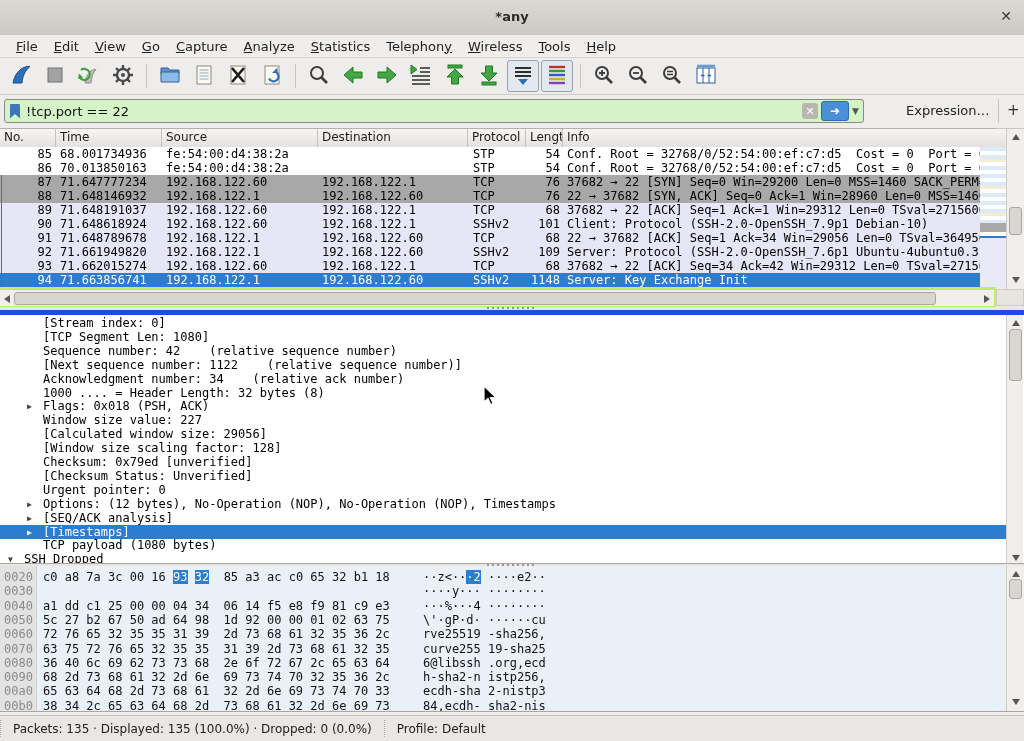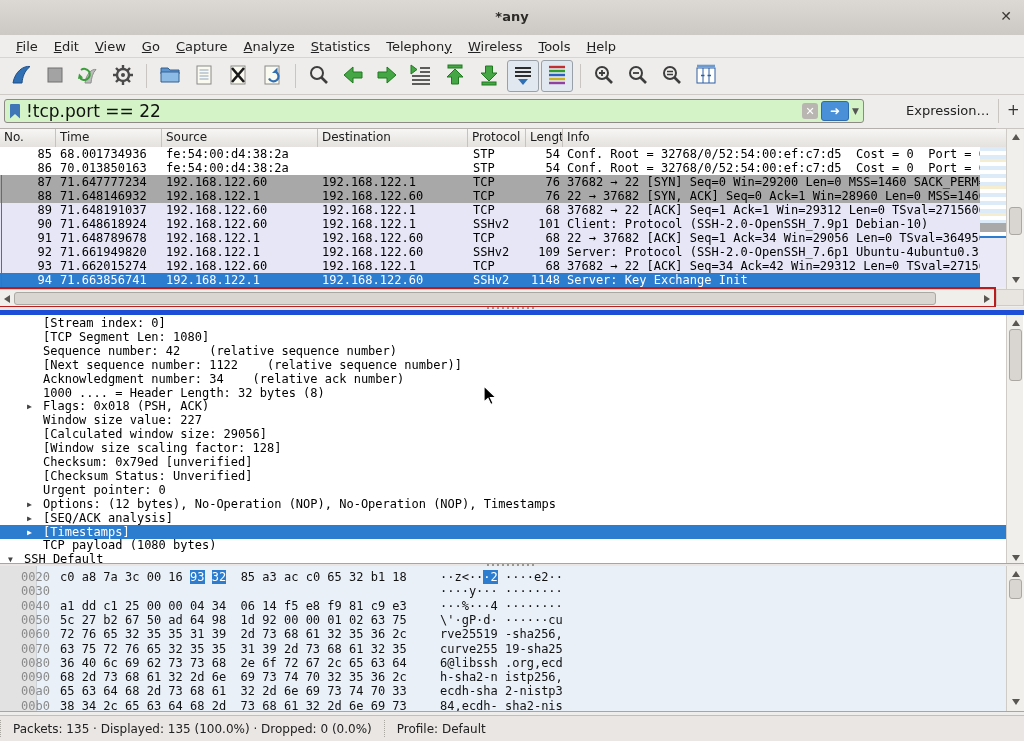--- a/index.html
+++ b/index.html
@@ -21,31 +21,31 @@
   .tbtn{width:30px;height:30px;display:flex;align-items:center;justify-content:center;margin:0 1px;border:1px solid transparent;border-radius:3px;}
   .tbtn.pressed{background:#e2e8f0;border:1px solid #9aa0a8;}
   .tsep{width:1px;height:24px;background:#c9c6c2;margin:0 6px;}
   
   .filterbar{position:absolute;left:0;top:95px;width:1024px;height:33px;background:#efedeb;
     border-bottom:1px solid #c9c6c2;}
   .filterinput{position:absolute;left:4px;top:4px;width:858px;height:22px;background:var(--filter_valid_bg,#d4f3c6);
     border:1px solid #8d8a86;border-radius:3px;display:flex;align-items:center;}
   .fbookmark{width:10px;height:15px;background:#3f76b8;margin:0 6px 0 5px;border-radius:1px;
     clip-path:polygon(0 0,100% 0,100% 100%,50% 70%,0 100%);}
-  .ftext{font-size:17px;color:#111;white-space:pre;flex:1;}
+  .ftext{font-size:13px;color:#111;white-space:pre;flex:1;}
   .fclear{width:16px;height:16px;background:#b9b6b2;color:#fff;border-radius:3px;font-size:11px;
     display:flex;align-items:center;justify-content:center;margin-right:3px;}
   .fapply{width:26px;height:18px;background:#4a90d9;color:#fff;border:1px solid #2f6cab;border-radius:3px;
     font-size:12px;display:flex;align-items:center;justify-content:center;margin-right:3px;}
   .fcaret{font-size:9px;color:#555;margin-right:4px;}
   .fexpr{position:absolute;left:906px;top:8px;color:#222;}
   .fsep{position:absolute;left:998px;top:4px;width:1px;height:24px;background:#c9c6c2;}
   .fadd{position:absolute;left:1007px;top:6px;font-size:15px;color:#333;}
   
-  .packetpane{position:absolute;left:0;top:128px;width:996px;height:179px;background:#b91c1c;border-top:1px solid #b4b1ad;}
+  .packetpane{position:absolute;left:0;top:128px;width:996px;height:179px;background:#bef264;border-top:1px solid #b4b1ad;}
   .plheader{position:absolute;left:0;top:0;width:1006px;height:18px;
     background:linear-gradient(#f7f6f4,#e4e1de);border-bottom:1px solid #bcb9b5;display:flex;}
   .hcell{box-sizing:border-box;border-right:1px solid #c6c3bf;padding:1px 0 0 4px;font-size:12px;color:#1c1c1c;
     overflow:hidden;white-space:nowrap;flex-shrink:0;}
   .plrows{position:absolute;left:0;top:18px;width:980px;height:140px;overflow:hidden;
     font-family:"DejaVu Sans Mono","Liberation Mono",monospace;font-size:12px;}
   .prow{display:flex;height:14px;line-height:14px;white-space:pre;}
   .prow.stp{background:#fff;color:#000;}
   .prow.gray{background:var(--row_gray,#a8a8a8);color:#000;}
   .prow.tcp{background:var(--row_tcp,#e6e6f6);color:#000;}
@@ -88,21 +88,21 @@
   .dline{position:absolute;left:0;width:1006px;height:14px;line-height:14px;white-space:pre;color:#000;}
   .dline.sel{background:var(--selection,#2c7cd0);color:#fff;}
   .dtri{position:absolute;font-size:8px;color:#444;top:1px;}
   .dline.sel .dtri{color:#fff;}
   .dtxt{position:absolute;top:0;}
   
   .hexpane{position:absolute;left:0;top:566px;width:1024px;height:146px;background:#e9f0f8;
     border-bottom:1px solid #a9a6a2;overflow:hidden;
     font-family:"DejaVu Sans Mono","Liberation Mono",monospace;font-size:12px;box-sizing:border-box;}
   .hexoffcol{position:absolute;left:0;top:0;width:36px;height:146px;background:#e2e2e2;border-right:1px solid #cdd2d8;}
-  .hrow{position:absolute;left:17px;width:1006px;height:14px;line-height:14px;white-space:pre;color:#111;}
+  .hrow{position:absolute;left:0;width:1006px;height:14px;line-height:14px;white-space:pre;color:#111;}
   .hoff{position:absolute;left:4px;color:#8a8a8a;}
   .hbytes{position:absolute;left:43px;}
   .hascii{position:absolute;left:423px;}
   .hl{background:var(--selection,#2c7cd0);color:#fff;}
   
   .statusbar{position:absolute;left:0;top:715px;width:1024px;height:26px;background:#e9e6e3;
     border-top:1px solid #c2bfbb;display:flex;align-items:center;font-size:12px;color:#222;box-sizing:border-box;}
   .sb-left{display:flex;align-items:center;gap:10px;padding-left:8px;flex:1;}
   .sb-text{margin-left:48px;}
   .sb-right{display:flex;align-items:center;height:100%;}
@@ -351,21 +351,21 @@
       <div class="dline" style="top: 98.3px;"><span class="dtxt" style="left: 43px;">Window size value: 227</span></div>
       <div class="dline" style="top: 112.2px;"><span class="dtxt" style="left: 43px;">[Calculated window size: 29056]</span></div>
       <div class="dline" style="top: 126.1px;"><span class="dtxt" style="left: 43px;">[Window size scaling factor: 128]</span></div>
       <div class="dline" style="top: 140px; padding-left: 40px;"><span class="dtxt" style="left: 43px;">Checksum: 0x79ed [unverified]</span></div>
       <div class="dline" style="top: 153.9px;"><span class="dtxt" style="left: 43px;">[Checksum Status: Unverified]</span></div>
       <div class="dline" style="top: 167.8px;"><span class="dtxt" style="left: 43px;">Urgent pointer: 0</span></div>
       <div class="dline" style="top: 181.7px;"><span class="dtri" style="left: 27px;">▶</span><span class="dtxt" style="left: 43px;">Options: (12 bytes), No-Operation (NOP), No-Operation (NOP), Timestamps</span></div>
       <div class="dline" style="top: 195.6px;"><span class="dtri" style="left: 27px;">▶</span><span class="dtxt" style="left: 43px;">[SEQ/ACK analysis]</span></div>
       <div class="dline sel" style="top: 209.5px;"><span class="dtri" style="left: 27px;">▶</span><span class="dtxt" style="left: 43px;">[Timestamps]</span></div>
       <div class="dline" style="top: 223.4px;"><span class="dtxt" style="left: 43px;">TCP payload (1080 bytes)</span></div>
-      <div class="dline" style="top: 237.3px;"><span class="dtri" style="left: 8px;">▼</span><span class="dtxt" style="left: 24px;">SSH Default</span></div>
+      <div class="dline" style="top: 237.3px;"><span class="dtri" style="left: 8px;">▼</span><span class="dtxt" style="left: 24px;">SSH Dropped</span></div>
       <div class="dline" style="top: 251.2px;"><span class="dtri" style="left: 27px;">▶</span><span class="dtxt" style="left: 43px;">SSH Version 2 (encryption:chacha20-poly1305@openssh.com mac:&lt;implicit&gt; compression:none)</span></div>
     </div>
 
   <div class="splitter s2">
       <div class="dots"></div>
     </div>
 
   <div class="hexpane" id="hexpane">
     <div class="hexoffcol"></div>
     <div class="vscroll" style="left:1006px;top:0;height:145px;">

